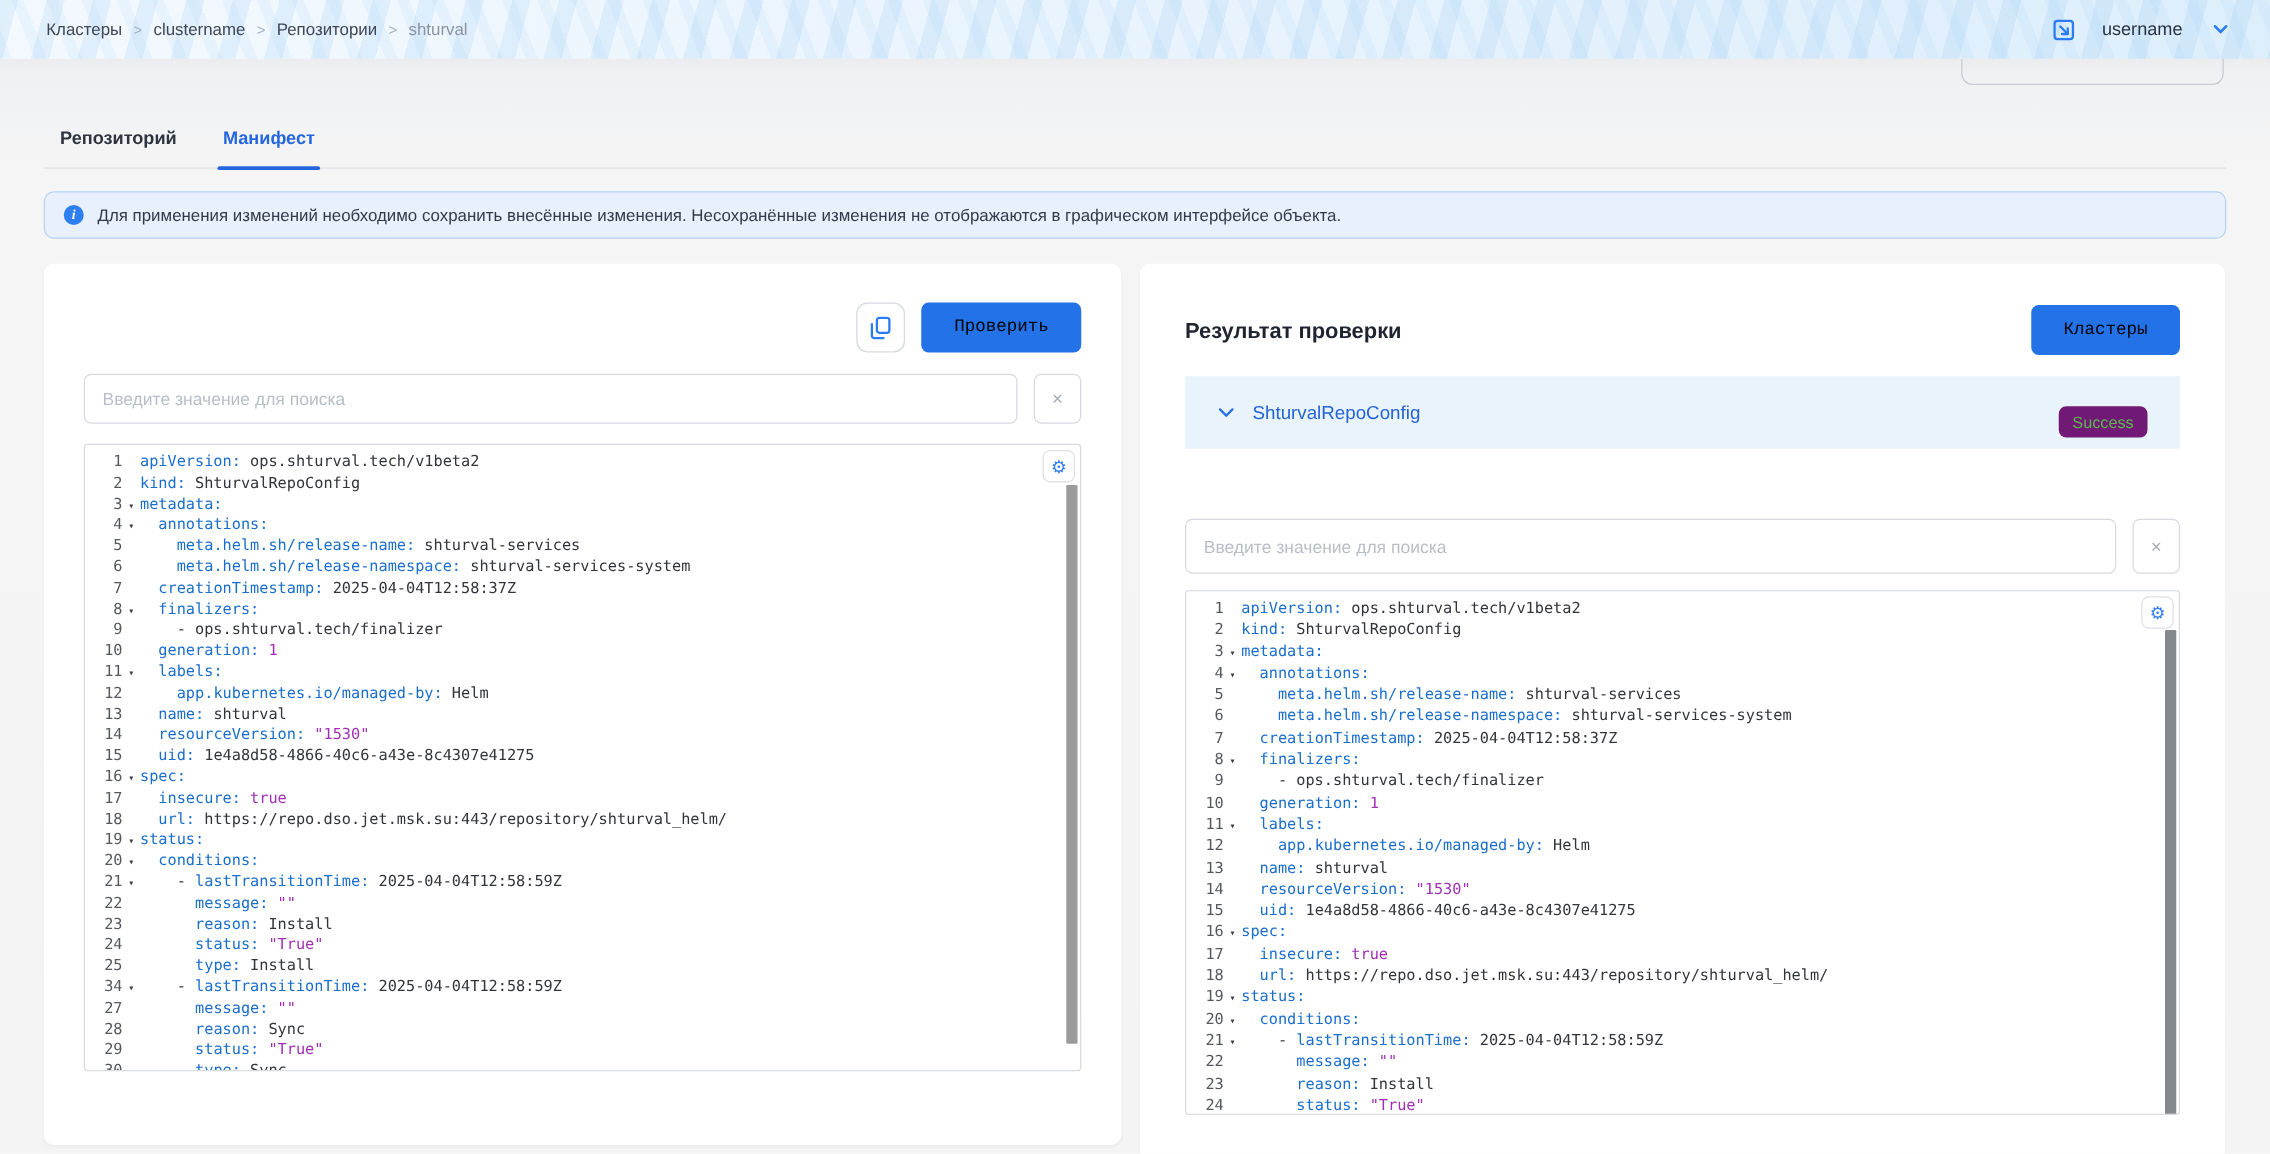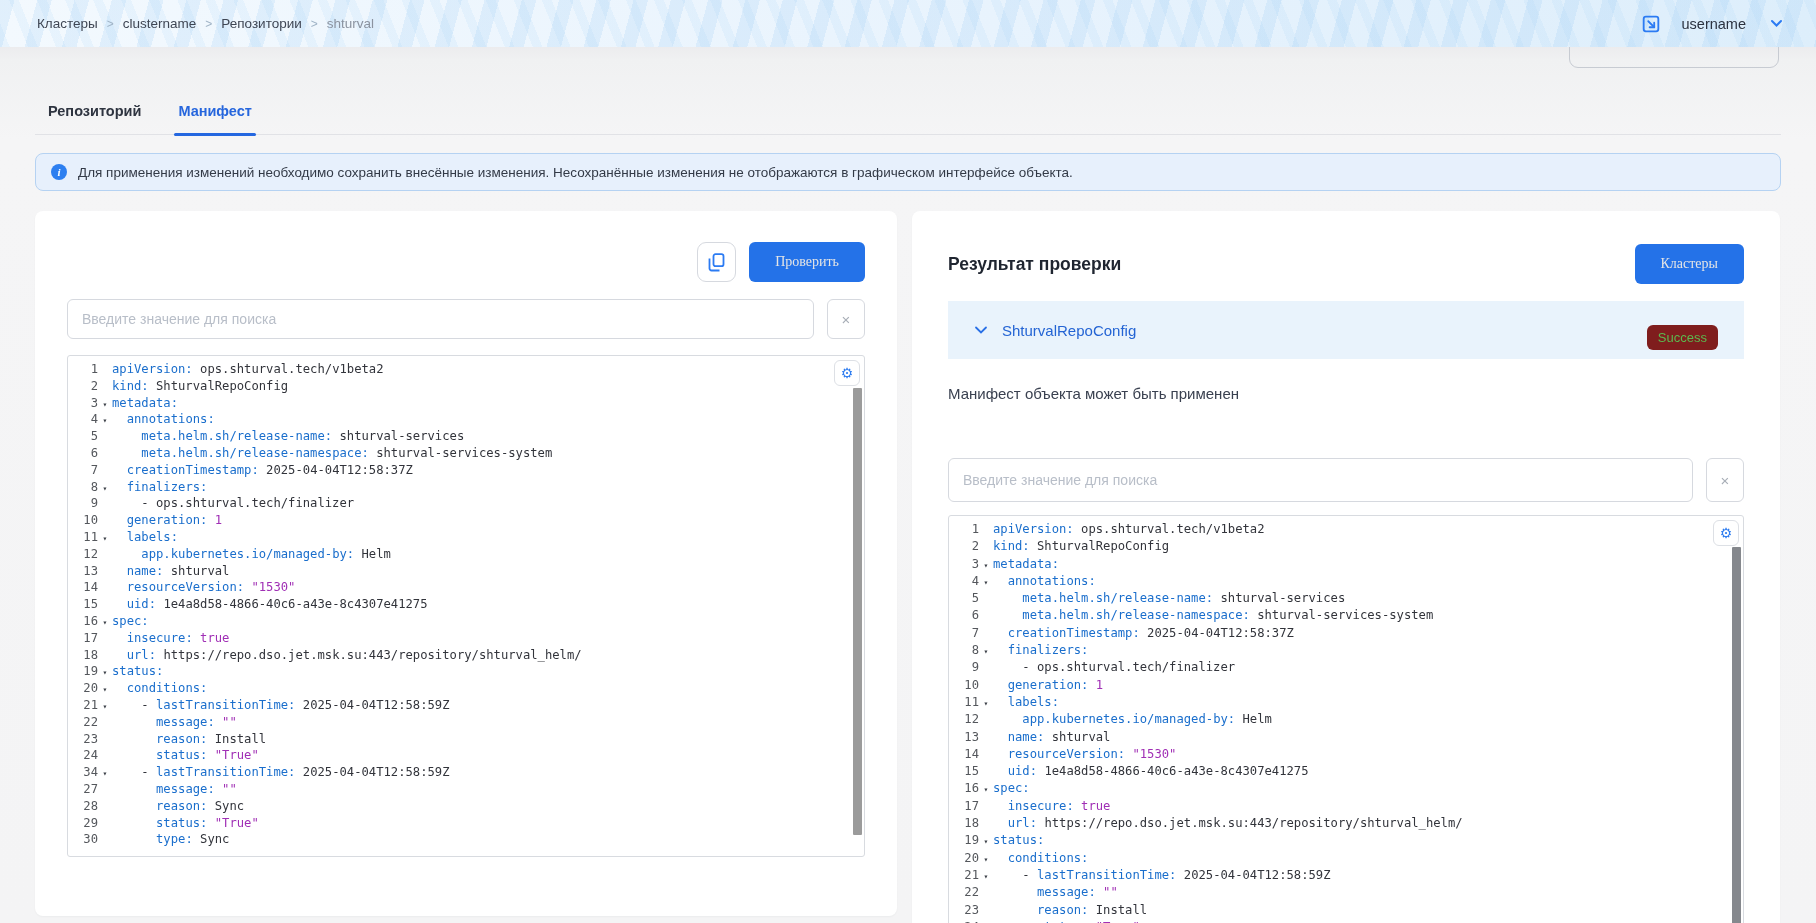--- a/index.html
+++ b/index.html
@@ -67,22 +67,22 @@
   .card-left  { left:35px;  top:211px; width:862px; height:705px; padding:0 32px; }
   .card-right { left:912px; top:211px; width:868px; height:740px; padding:0 36px; }
 
   
   .toolbar { margin-top:31px; display:flex; justify-content:flex-end; align-items:center; gap:13px; height:40px; }
   .icon-btn {
     width:39px; height:40px; border:1px solid #d6d9df; border-radius:9px; background:#fff;
     display:flex; align-items:center; justify-content:center; cursor:pointer;
   }
   .btn-primary {
-    height:40px; border:none; border-radius:6px; background:#2472e8; color:#e5e5e5;
-    font-size:14px; font-family:Liberation Serif, serif; padding:0 26px; cursor:pointer;
+    height:40px; border:none; border-radius:6px; background:#2472e8; color:#000000;
+    font-size:14px; font-family:Liberation Mono, monospace; padding:0 26px; cursor:pointer;
   }
 
   
   .search-row { display:flex; gap:13px; }
   .card-left  .search-row { margin-top:17px; }
   .card-right .search-row { margin-top:56px; }
   .search-input {
     flex:1; height:40px; border:1px solid #d6d9df; border-radius:6px; padding:0 14px;
     font-size:14px; font-family:"Liberation Sans",sans-serif; color:#8b5cf6; background:#fff; outline:none;
   }
@@ -126,21 +126,21 @@
   .panel-head { margin-top:33px; display:flex; justify-content:space-between; align-items:center; height:40px; }
   .panel-title { font-size:17.5px; font-weight:700; color:#1f2530; }
   .result-band {
     margin-top:17px; height:58px; background:#e9f3fc; display:flex; align-items:center;
     padding:0 26px; gap:14px;
   }
   .band-chevron { display:flex; cursor:pointer; }
   .resource-name { font-size:15px; color:#2464d4; cursor:pointer; }
   .band-spacer { flex:1; }
   .status-badge {
-    background:#7f1d1d; color:#5cb84e; font-size:13px; padding:5px 11px; border-radius:6px;margin-top:14px;
+    background:#701a75; color:#5cb84e; font-size:13px; padding:5px 11px; border-radius:6px;margin-top:14px;
   }
   .result-message { margin-top:26px; font-size:15px; color:#3a4150; }
 </style>
 </head>
 <body>
 
 <div class="header">
   <div class="breadcrumb">
       <span class="bc-item">Кластеры</span>
       <span class="bc-sep">&gt;</span>
@@ -310,20 +310,25 @@
         <span class="ln">23</span>
         <span class="fold"></span>
         <span class="code"><span class="tk-v">      </span><span class="tk-k">reason:</span><span class="tk-v"> Install</span></span>
       </div>
       <div class="row">
         <span class="ln">24</span>
         <span class="fold"></span>
         <span class="code"><span class="tk-v">      </span><span class="tk-k">status:</span><span class="tk-s"> "True"</span></span>
       </div>
       <div class="row">
+        <span class="ln">25</span>
+        <span class="fold"></span>
+        <span class="code"><span class="tk-v">      </span><span class="tk-k">type:</span><span class="tk-v"> Install</span></span>
+      </div>
+      <div class="row">
         <span class="ln">34</span>
         <span class="fold">▾</span>
         <span class="code"><span class="tk-v">    - </span><span class="tk-k">lastTransitionTime:</span><span class="tk-v"> 2025-04-04T12:58:59Z</span></span>
       </div>
       <div class="row">
         <span class="ln">27</span>
         <span class="fold"></span>
         <span class="code"><span class="tk-v">      </span><span class="tk-k">message:</span><span class="tk-s"> ""</span></span>
       </div>
       <div class="row">
@@ -352,21 +357,20 @@
   <div class="result-band">
     <span class="band-chevron">
       <svg width="14" height="10" viewBox="0 0 14 10" fill="none" stroke="#2970e6" stroke-width="1.8" stroke-linecap="round">
         <polyline points="2,2.5 7,7.5 12,2.5"></polyline>
       </svg>
     </span>
     <span class="resource-name">ShturvalRepoConfig</span>
     <span class="band-spacer"></span>
     <span class="status-badge">Success</span>
   </div>
-  <div class="result-message">Манифест объекта может быть применен</div>
   <div class="search-row">
     <input class="search-input" type="text" placeholder="Введите значение для поиска" style="">
     <button class="clear-btn">×</button>
   </div>
   <div class="editor">
     <button class="gear-btn">⚙</button>
     <div class="vscroll"></div>
   <div class="row">
         <span class="ln">1</span>
         <span class="fold"></span>

